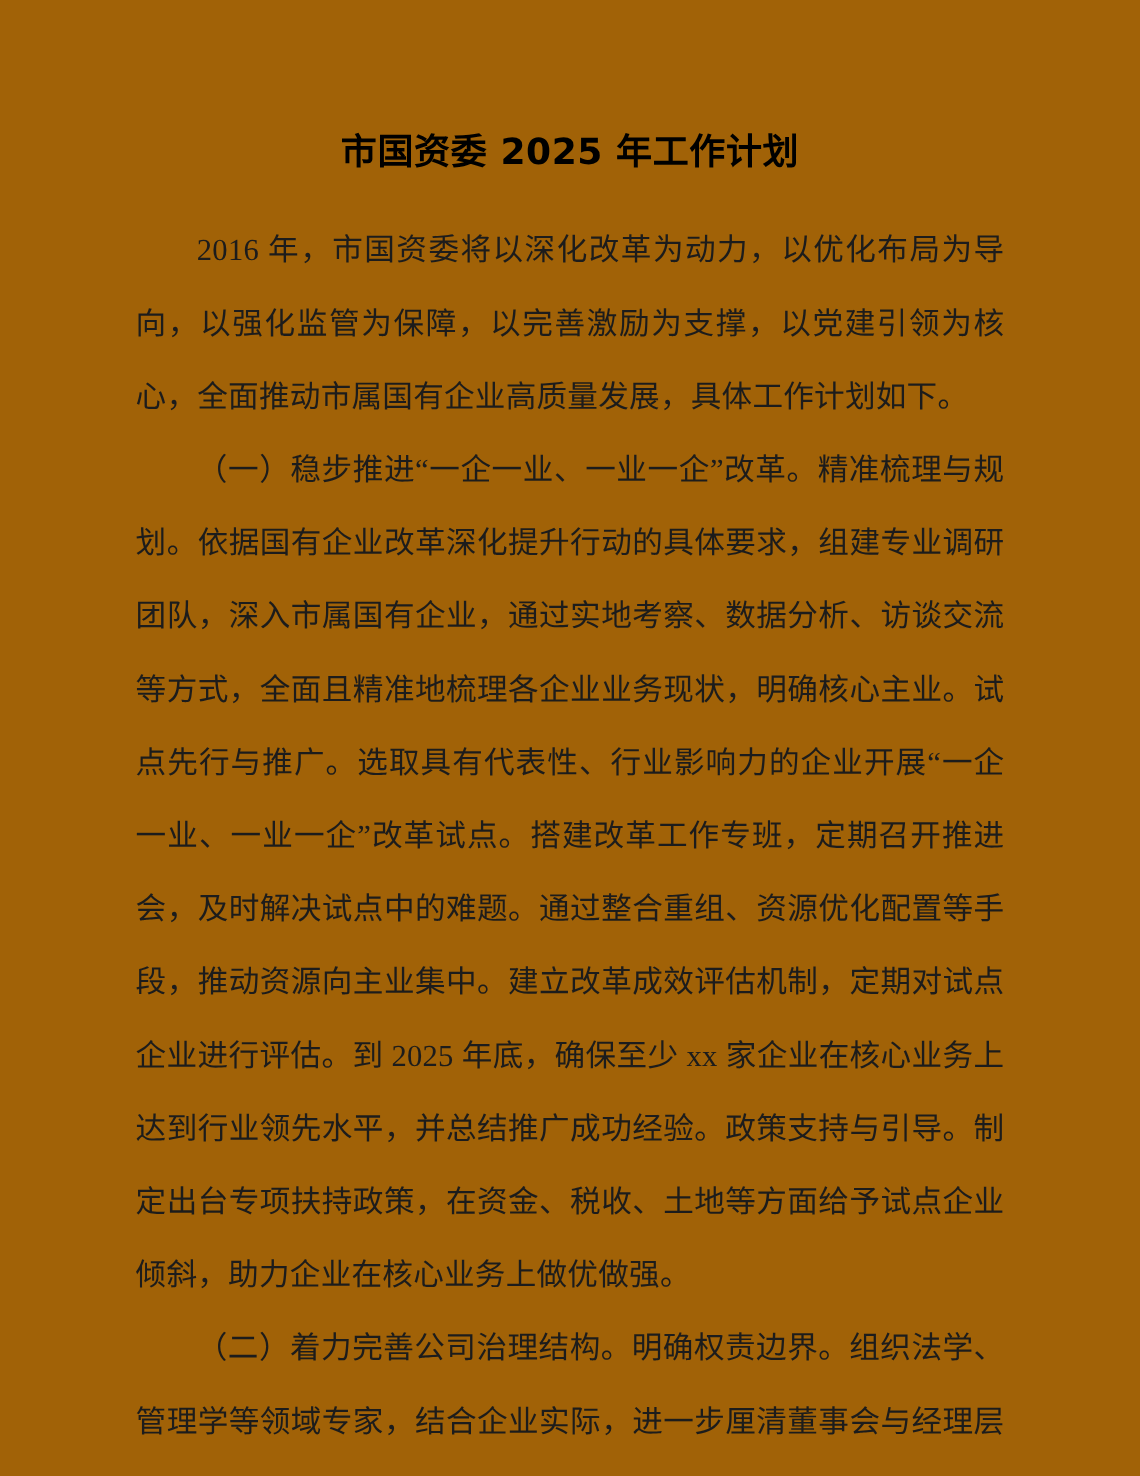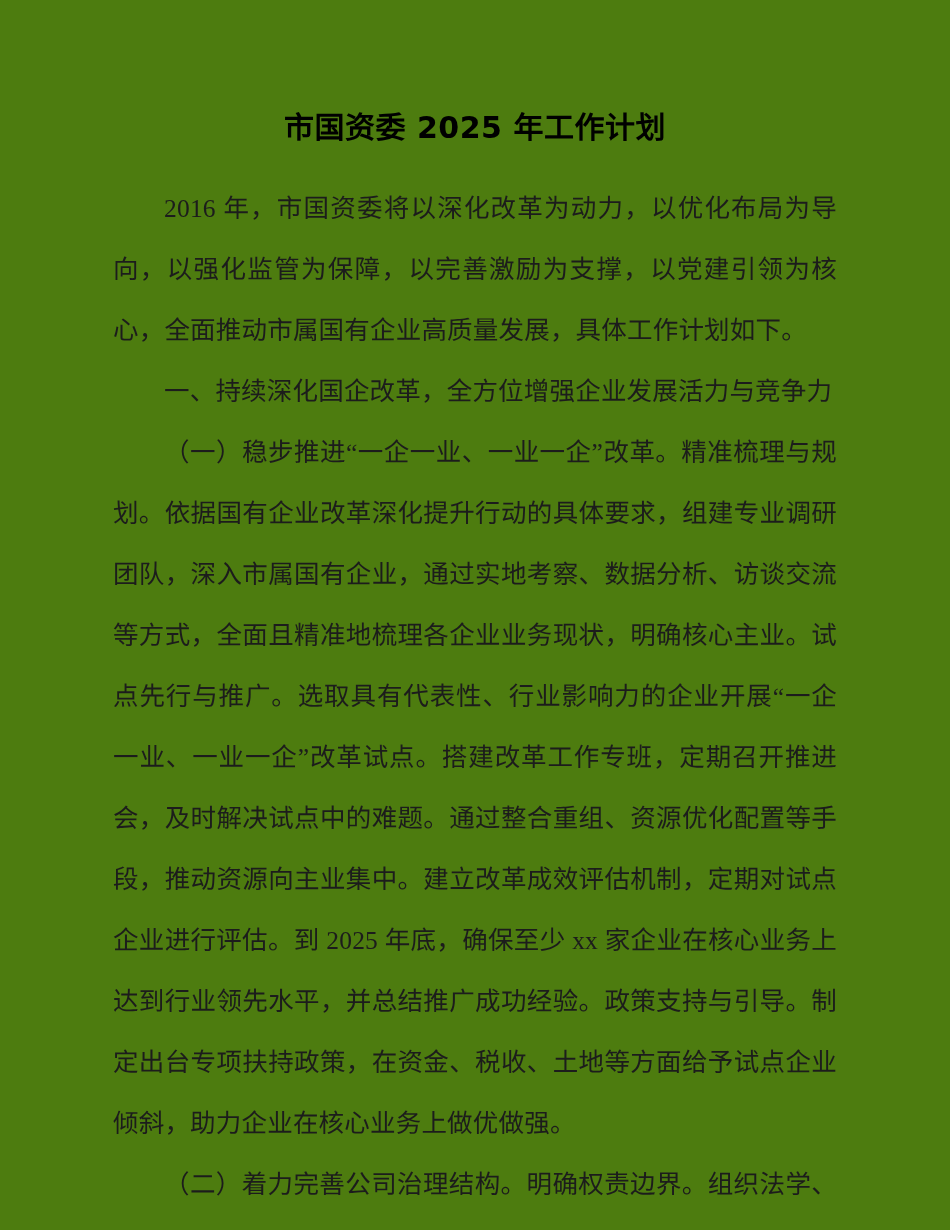--- a/index.html
+++ b/index.html
@@ -14,21 +14,21 @@
     overflow: hidden;
     font-family: "Liberation Serif", "DejaVu Serif", serif;
     color: #1a1a1a;
     -webkit-font-smoothing: antialiased;
   }
 
   .page {
     position: relative;
     width: 950px;
     height: 1230px;
-    background: #4d7c0f;
+    background: #a16207;
     box-sizing: border-box;
   }
 
   .doc-body {
     position: absolute;
     left: 113px;
     top: 0;
     width: 724px;
   }
 
@@ -72,20 +72,19 @@
 </head>
 <body>
 
 <div class="page">
   <div class="doc-body">
 
     <h1 class="doc-title">市国资委 2025 年工作计划</h1>
 
     <p class="para indent para-lead">2016 年，市国资委将以深化改革为动力，以优化布局为导向，以强化监管为保障，以完善激励为支撑，以党建引领为核心，全面推动市属国有企业高质量发展，具体工作计划如下。</p>
 
-    <p class="para indent para-gap">一、持续深化国企改革，全方位增强企业发展活力与竞争力</p>
 
     <p class="para indent para-gap">（一）稳步推进“一企一业、一业一企”改革。精准梳理与规划。依据国有企业改革深化提升行动的具体要求，组建专业调研团队，深入市属国有企业，通过实地考察、数据分析、访谈交流等方式，全面且精准地梳理各企业业务现状，明确核心主业。试点先行与推广。选取具有代表性、行业影响力的企业开展“一企一业、一业一企”改革试点。搭建改革工作专班，定期召开推进会，及时解决试点中的难题。通过整合重组、资源优化配置等手段，推动资源向主业集中。建立改革成效评估机制，定期对试点企业进行评估。到 2025 年底，确保至少 xx 家企业在核心业务上达到行业领先水平，并总结推广成功经验。政策支持与引导。制定出台专项扶持政策，在资金、税收、土地等方面给予试点企业倾斜，助力企业在核心业务上做优做强。</p>
 
     <p class="para indent para-gap">（二）着力完善公司治理结构。明确权责边界。组织法学、管理学等领域专家，结合企业实际，进一步厘清董事会与经理层的权责边界，制定详细且可操作的经理层权责清单，明</p>
 
   </div>
 </div>
 
 </body></html>

